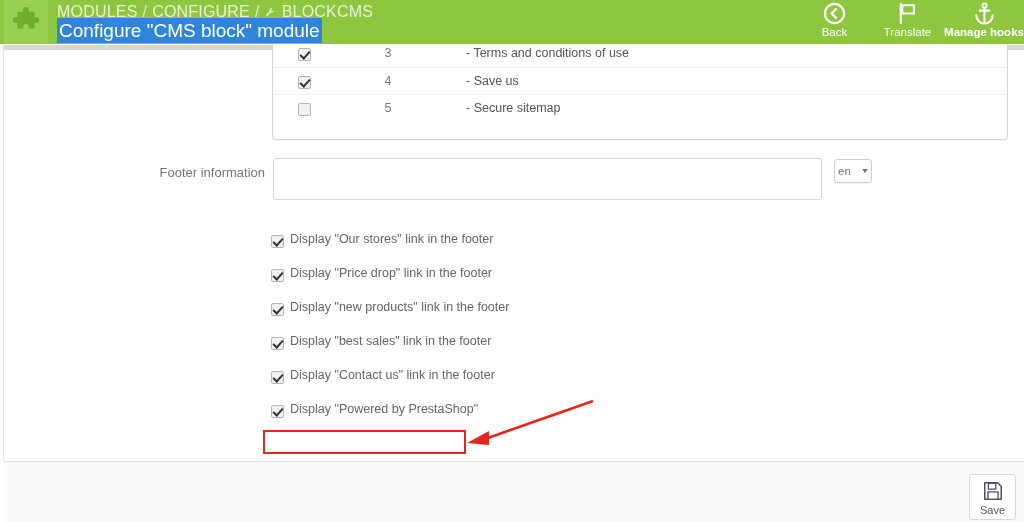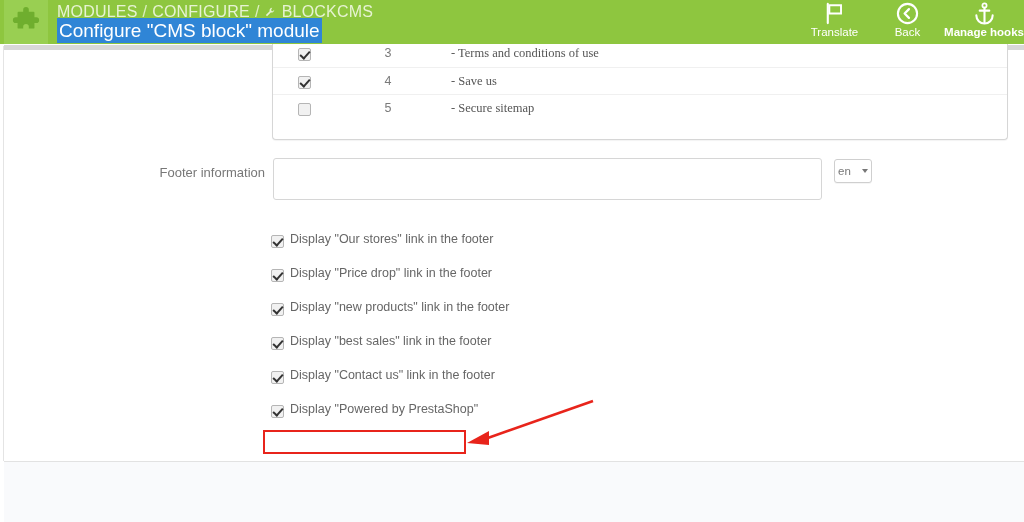--- a/index.html
+++ b/index.html
@@ -68,25 +68,24 @@
   .cms-row .num {
     position: absolute;
     left: 100px; top: 6px;
     width: 30px;
     text-align: center;
     font-size: 12.5px;
     color: #7a7a7a;
   }
   .cms-row .lbl {
     position: absolute;
-    left: 178px; top: 6px;
+    left: 193px; top: 6px;
     font-size: 12.5px;
     color: #555555;
     white-space: nowrap;
-    font-family: Liberation Serif, serif;
   }
 
   
   .cbx {
     display: inline-block;
     width: 13px; height: 13px;
     border: 1px solid #b5b5b5;
     border-radius: 2px;
     background: #f1f1f1;
     box-sizing: border-box;
@@ -345,20 +344,28 @@
       </div>
     </div>
 
     <div class="anno-box"></div>
     <svg class="anno-arrow" viewBox="0 0 145 60">
       <line x1="138" y1="6" x2="30" y2="44" stroke="#e8241b" stroke-width="2.6"></line>
       <polygon points="12,48 34,36 34,50" fill="#e8241b"></polygon>
     </svg>
 
     <div class="panel-footer"></div>
+    <div class="save-btn">
+      <svg width="22" height="22" viewBox="0 0 24 24">
+        <path d="M3 3 h14 l4 4 v14 h-18 z" fill="#ffffff" stroke="#4a4a6a" stroke-width="1.6" stroke-linejoin="round"></path>
+        <rect x="7" y="3.6" width="8" height="6.4" fill="#ffffff" stroke="#4a4a6a" stroke-width="1.4"></rect>
+        <rect x="6.5" y="13" width="11" height="8" fill="#ffffff" stroke="#4a4a6a" stroke-width="1.4"></rect>
+      </svg>
+      <span class="save-label">Save</span>
+    </div>
   </div>
 
   <div class="header">
     <div class="header-icon">
       <svg width="30" height="30" viewBox="0 0 32 32">
         <path d="M13 3 a3 3 0 0 1 6 0 v2 h5 a1 1 0 0 1 1 1 v5 h2 a3 3 0 0 1 0 6 h-2 v5 a1 1 0 0 1 -1 1 h-5 v-2 a3 3 0 0 0 -6 0 v2 h-5 a1 1 0 0 1 -1 -1 v-5 h-2 a3 3 0 0 1 0 -6 h2 v-5 a1 1 0 0 1 1 -1 h5 z" fill="#6fae2e"></path>
       </svg>
     </div>
 
     <div class="breadcrumb">
@@ -372,31 +379,31 @@
         </svg>
       </span>
       <span>BLOCKCMS</span>
     </div>
 
     <div class="page-title">Configure "CMS block" module</div>
 
     <div class="toolbar">
       <div class="tool-btn">
         <svg width="23" height="23" viewBox="0 0 24 24">
+          <circle cx="12" cy="12" r="10" fill="none" stroke="#ffffff" stroke-width="2.2"></circle>
+          <path d="M13.5 7.5 L9 12 l4.5 4.5" fill="none" stroke="#ffffff" stroke-width="2.4" stroke-linecap="round" stroke-linejoin="round"></path>
+        </svg>
+        <span class="tool-label">Back</span>
+      </div>
+      <div class="tool-btn">
+        <svg width="23" height="23" viewBox="0 0 24 24">
           <path d="M5 2 v20" stroke="#ffffff" stroke-width="2.2" stroke-linecap="round" fill="none"></path>
           <path d="M6.6 3.4 h12.2 v8.6 h-12.2 z" fill="none" stroke="#ffffff" stroke-width="2"></path>
         </svg>
         <span class="tool-label">Translate</span>
-      </div>
-      <div class="tool-btn">
-        <svg width="23" height="23" viewBox="0 0 24 24">
-          <circle cx="12" cy="12" r="10" fill="none" stroke="#ffffff" stroke-width="2.2"></circle>
-          <path d="M13.5 7.5 L9 12 l4.5 4.5" fill="none" stroke="#ffffff" stroke-width="2.4" stroke-linecap="round" stroke-linejoin="round"></path>
-        </svg>
-        <span class="tool-label">Back</span>
       </div>
       <div class="tool-btn manage">
         <svg width="23" height="23" viewBox="0 0 24 24">
           <circle cx="12" cy="3.6" r="2.2" fill="none" stroke="#ffffff" stroke-width="1.8"></circle>
           <path d="M12 6 v15" stroke="#ffffff" stroke-width="2.2" stroke-linecap="round"></path>
           <path d="M7 9 h10" stroke="#ffffff" stroke-width="2.2" stroke-linecap="round"></path>
           <path d="M3.5 14 a8.5 8.5 0 0 0 17 0" fill="none" stroke="#ffffff" stroke-width="2.2" stroke-linecap="round"></path>
         </svg>
         <span class="tool-label">Manage hooks</span>
       </div>

